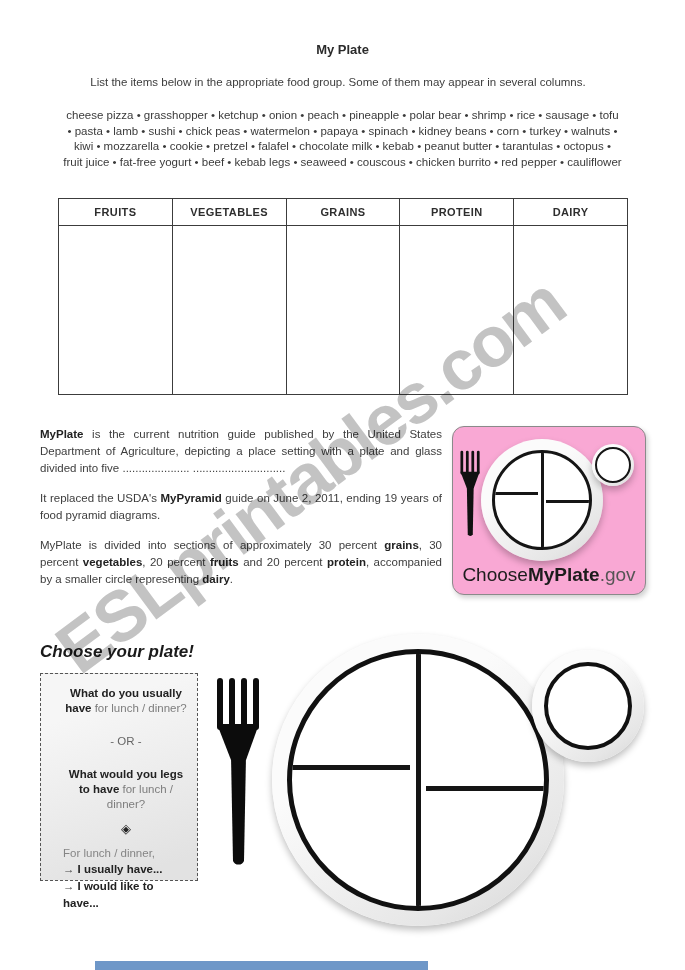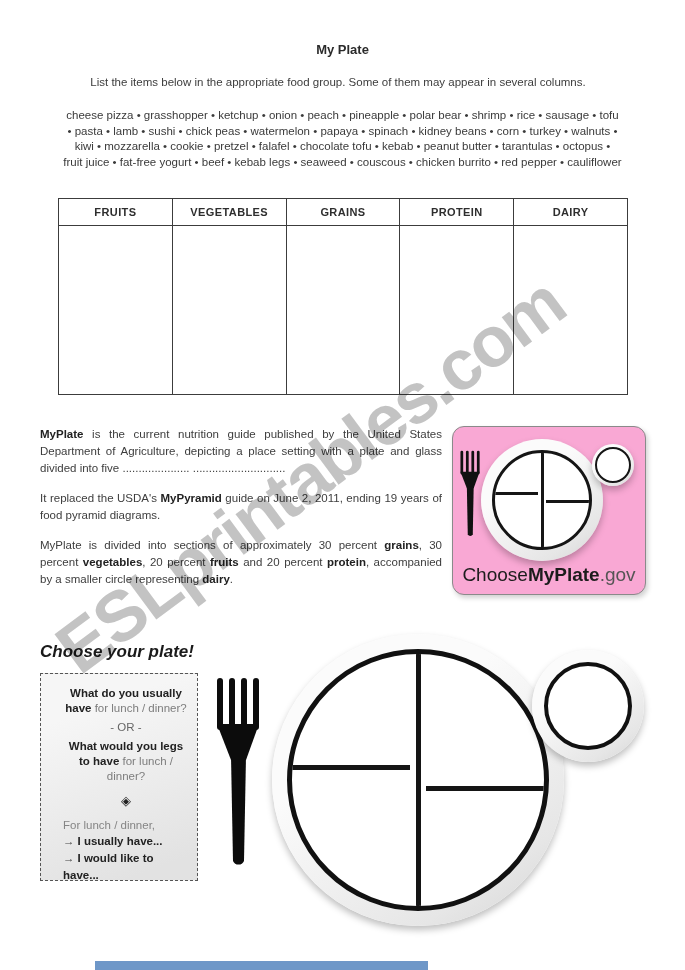--- a/index.html
+++ b/index.html
@@ -47,21 +47,21 @@
   .logo-text .gov{color:#555;}
   
   .activity-heading{position:absolute;top:642px;left:40px;font-size:17px;
     font-weight:bold;font-style:italic;color:#1a1a1a;}
   .question-box{position:absolute;top:673px;left:40px;width:158px;height:208px;
     border:1px dashed #555;background:linear-gradient(160deg,#f6f6f6 20%,#e2e2e2 90%);
     box-sizing:border-box;padding:12px 8px 8px 22px;font-size:11.5px;line-height:15px;}
   .qb-center{text-align:center;color:#2a2a2a;}
   .qb-bold{font-weight:bold;color:#222;}
   .qb-grey{color:#7d7d7d;}
-  .qb-or{text-align:center;color:#666;margin:4px 0;}
+  .qb-or{text-align:center;color:#666;margin:18px 0;}
   .qb-ornament{text-align:center;font-size:13px;color:#222;margin:9px 0 10px 0;}
   .qb-prompt{color:#858585;margin-top:4px;}
   .qb-option{font-weight:bold;color:#222;line-height:17px;}
   .qb-option .arrow{font-weight:normal;color:#444;margin-right:3px;}
   
   .big-fork{position:absolute;left:216px;top:678px;width:46px;height:194px;}
   .big-platter{position:absolute;left:272px;top:634px;width:292px;height:292px;}
   .big-plate{width:252px;height:252px;border:5px solid #111;}
   .big-plate .vline{left:calc(50% - 2px);width:5px;}
   .big-plate .hline.l{top:calc(45% - 2px);left:0;width:calc(50% - 8px);height:5px;}
@@ -82,21 +82,21 @@
 
 <div class="page">
 
   <div class="doc-title">My Plate</div>
 
   <div class="instructions">List the items below in the appropriate food group. Some of them may appear in several columns.</div>
 
   <div class="word-bank">
     <div>cheese pizza • grasshopper • ketchup • onion • peach • pineapple • polar bear • shrimp • rice • sausage • tofu</div>
     <div>• pasta • lamb • sushi • chick peas • watermelon • papaya • spinach • kidney beans • corn • turkey • walnuts •</div>
-    <div>kiwi • mozzarella • cookie • pretzel • falafel • chocolate tofu • kebab • peanut butter • tarantulas • octopus •</div>
+    <div>kiwi • mozzarella • cookie • pretzel • falafel • chocolate milk • kebab • peanut butter • tarantulas • octopus •</div>
     <div>fruit juice • fat-free yogurt • beef • kebab legs • seaweed • couscous • chicken burrito • red pepper • cauliflower</div>
   </div>
 
   <table class="sort-table">
     <thead>
       <tr>
         <th>FRUITS</th>
         <th>VEGETABLES</th>
         <th>GRAINS</th>
         <th>PROTEIN</th>

